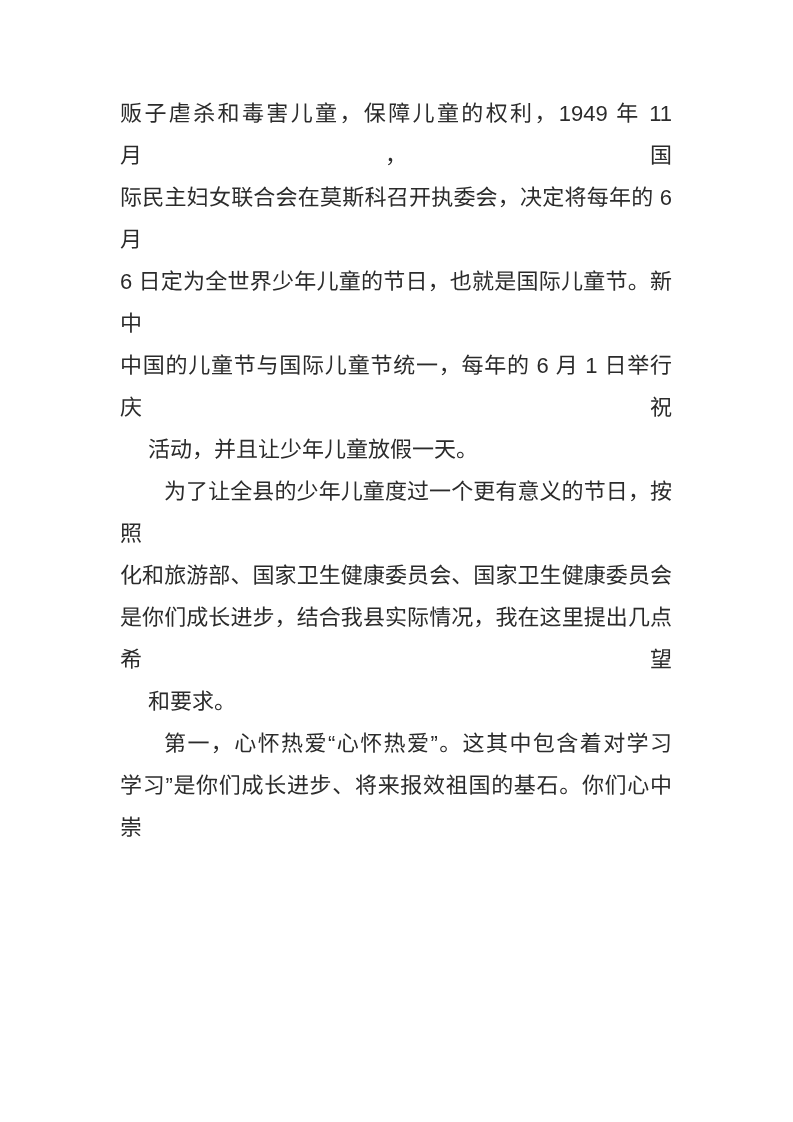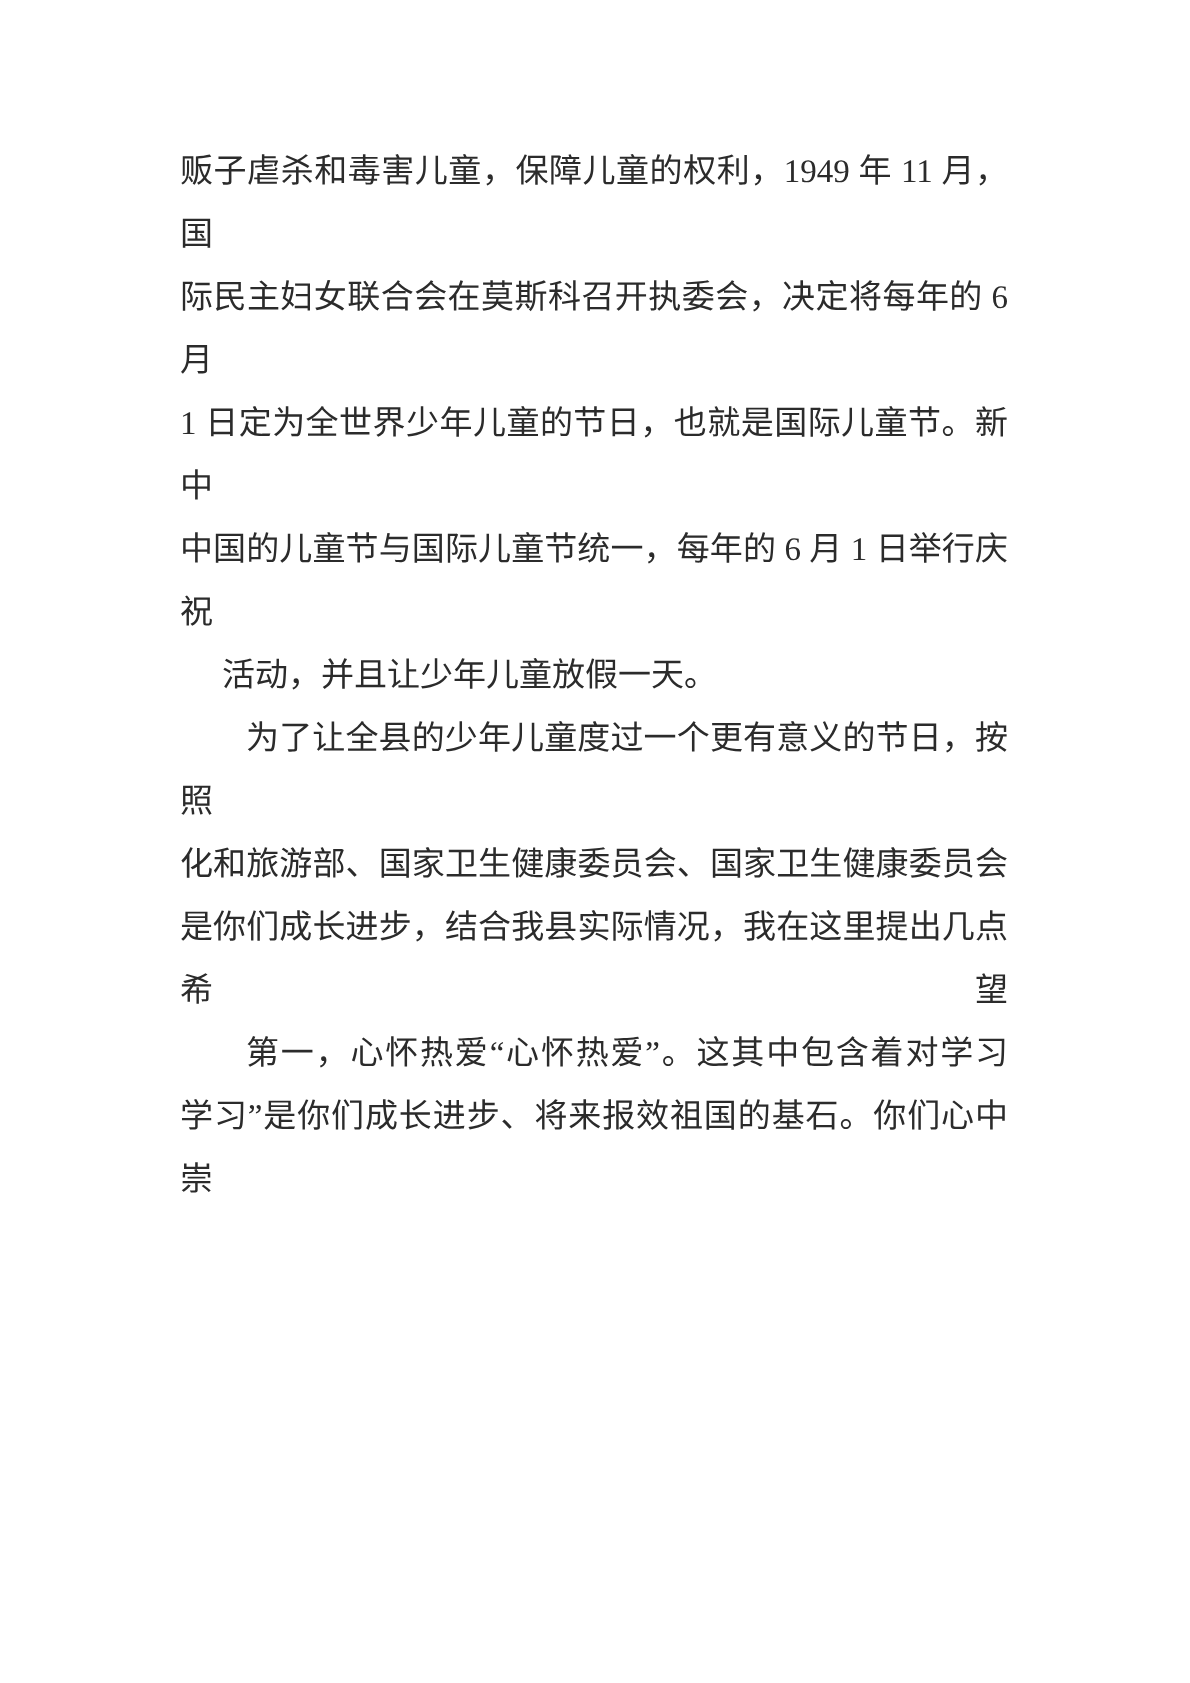--- a/index.html
+++ b/index.html
@@ -6,21 +6,21 @@
     margin: 0;
     padding: 0;
     background: #ffffff;
   }
   .page {
     position: relative;
     width: 793px;
     height: 1048px;
     background: #ffffff;
     overflow: hidden;
-    font-family: Liberation Serif, serif;
+    font-family: Liberation Sans, sans-serif;
   }
   .text-block {
     position: absolute;
     left: 120px;
     top: 93px;
     width: 552px;
     color: #2b2b2b;
     font-size: 22px;
     line-height: 42px;
   }
@@ -44,27 +44,28 @@
   }
 </style>
 </head>
 <body>
 
 <div class="page">
   <div class="text-block" id="doc-body">
       <div class="paragraph">
         <div class="line">贩子虐杀和毒害儿童，保障儿童的权利，1949 年 11 月，国</div>
         <div class="line">际民主妇女联合会在莫斯科召开执委会，决定将每年的 6 月</div>
-        <div class="line">1 日定为全世界少年儿童的节日，也就是国际儿童节。新中</div>
+        <div class="line">6 日定为全世界少年儿童的节日，也就是国际儿童节。新中</div>
         <div class="line">中国的儿童节与国际儿童节统一，每年的 6 月 1 日举行庆祝</div>
         <div class="line last">活动，并且让少年儿童放假一天。</div>
       </div>
       <div class="paragraph">
         <div class="line indent">为了让全县的少年儿童度过一个更有意义的节日，按照</div>
         <div class="line">化和旅游部、国家卫生健康委员会、国家卫生健康委员会</div>
         <div class="line">是你们成长进步，结合我县实际情况，我在这里提出几点希望</div>
+        <div class="line last">和要求。</div>
       </div>
       <div class="paragraph">
         <div class="line indent">第一，心怀热爱“心怀热爱”。这其中包含着对学习</div>
         <div class="line">学习”是你们成长进步、将来报效祖国的基石。你们心中崇</div>
       </div>
     </div>
 </div>
 
 </body></html>

